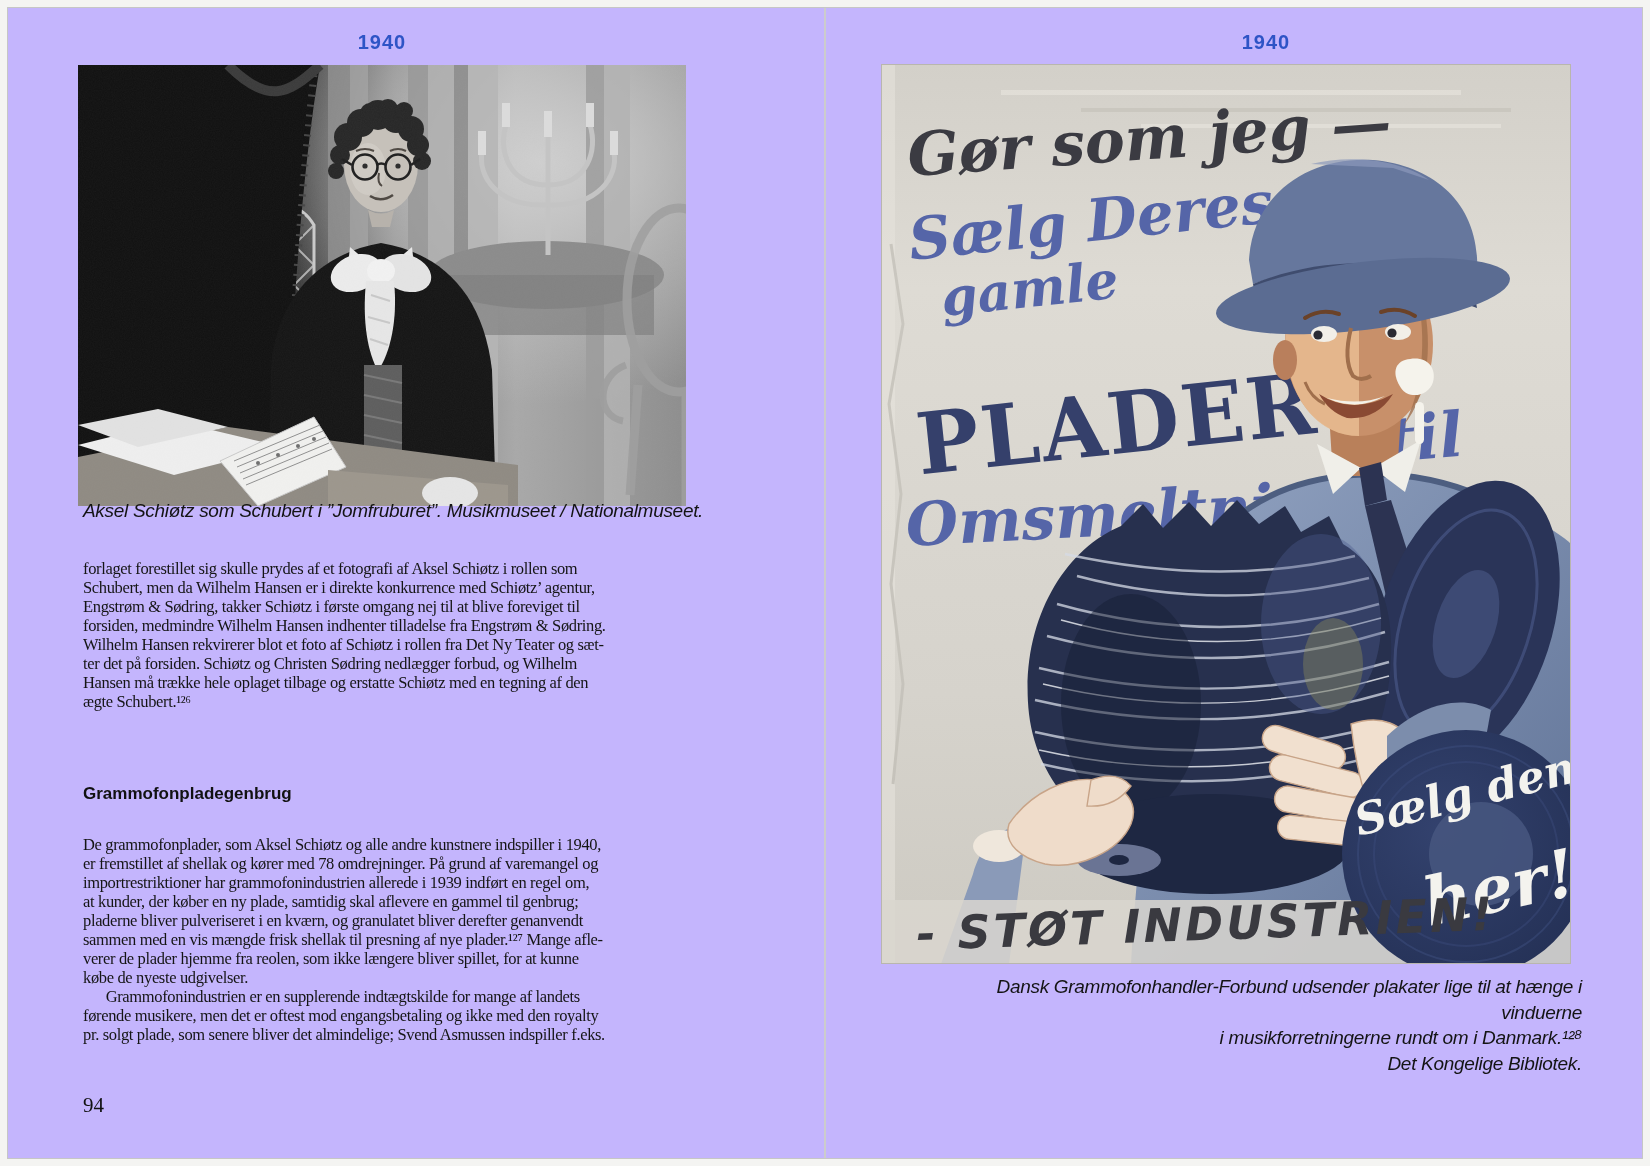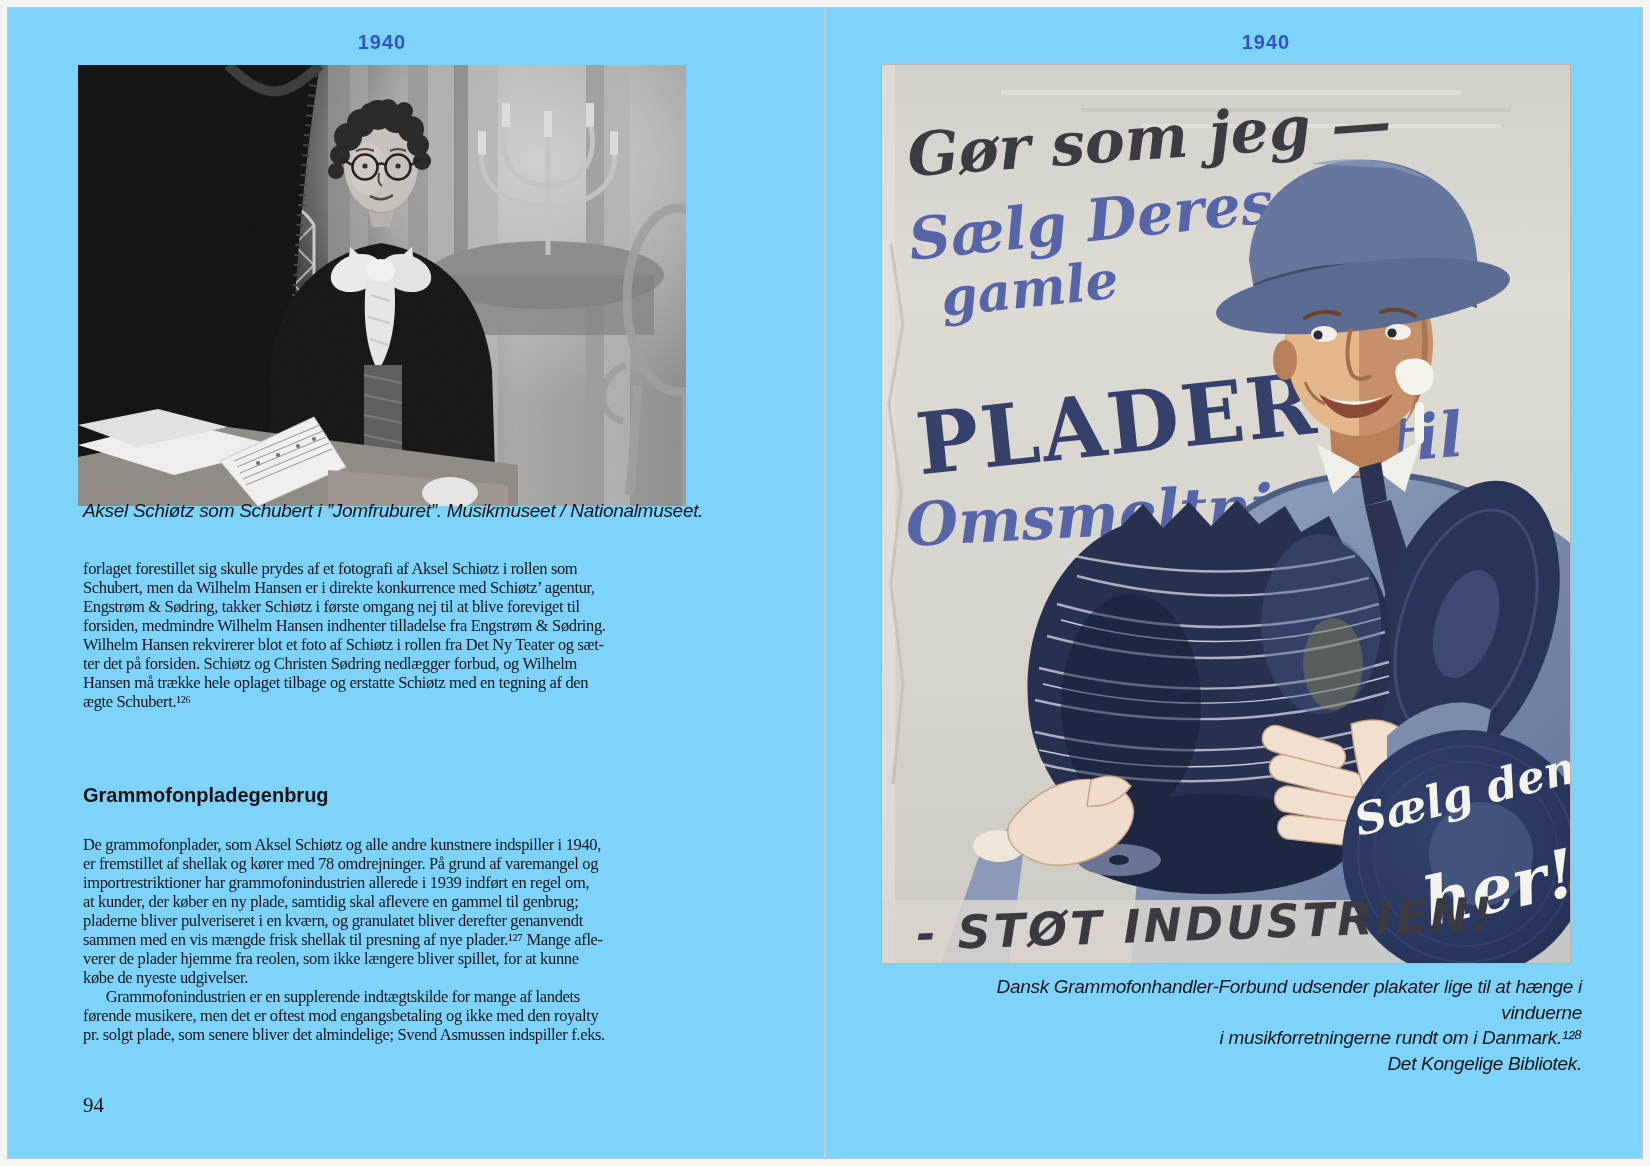--- a/index.html
+++ b/index.html
@@ -1,23 +1,23 @@
 <!DOCTYPE html>
 <html><head>
 <meta charset="utf-8">
 <style>
   html,body{margin:0;padding:0;}
   body{width:1650px;height:1166px;background:#f4f4f2;font-family:"Liberation Sans",sans-serif;}
-  .spread{position:absolute;left:7px;top:7px;width:1634px;height:1150px;background:#7dd3fc;border:1px solid #c6c6c6;}
+  .spread{position:absolute;left:7px;top:7px;width:1634px;height:1150px;background:#c4b5fd;border:1px solid #c6c6c6;}
   .abs{position:absolute;}
   .page-header{font-size:20px;font-weight:600;color:#2e54c6;letter-spacing:1px;text-align:center;}
   .bodytext{font-size:16.5px;line-height:19px;letter-spacing:-0.35px;color:#151515;white-space:pre;font-family:Liberation Serif, serif;}
   .caption{font-size:19px;font-style:italic;color:#141414;letter-spacing:-0.3px;}
   .caption-right{white-space:pre-line;text-align:right;line-height:25.5px;}
-  .section-heading{font-size:20px;font-weight:bold;color:#111;}
+  .section-heading{font-size:17px;font-weight:bold;color:#111;}
   .page-number{font-family:"Liberation Serif",serif;font-size:21px;color:#111;}
   .gutter{position:absolute;left:816px;top:0;width:2px;height:1150px;background:#cccccc;}
   svg text{user-select:none;}
 </style>
 </head>
 <body>
 
 <div class="spread">
   <div class="gutter"></div>
 

